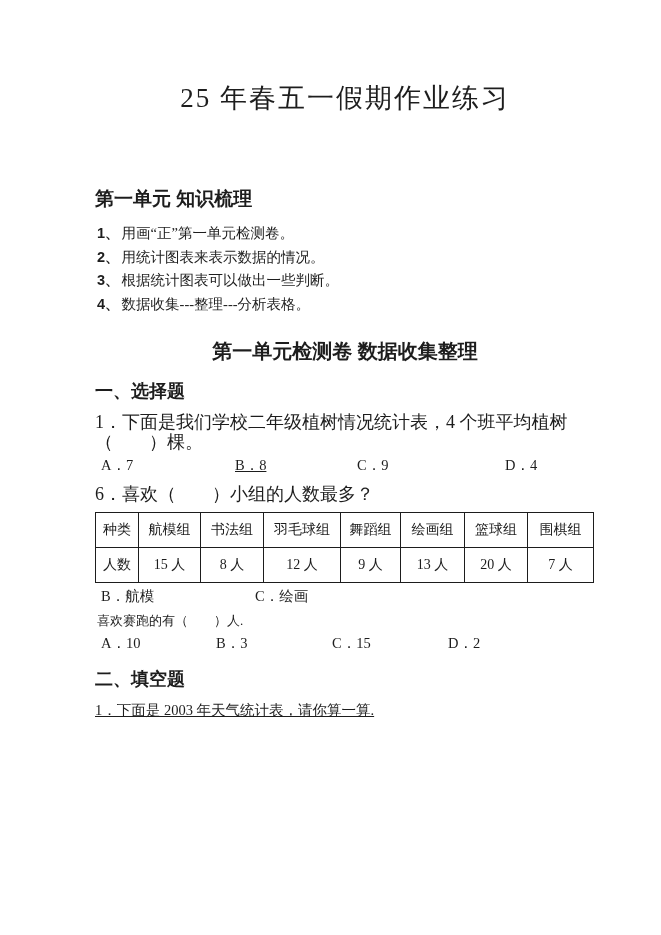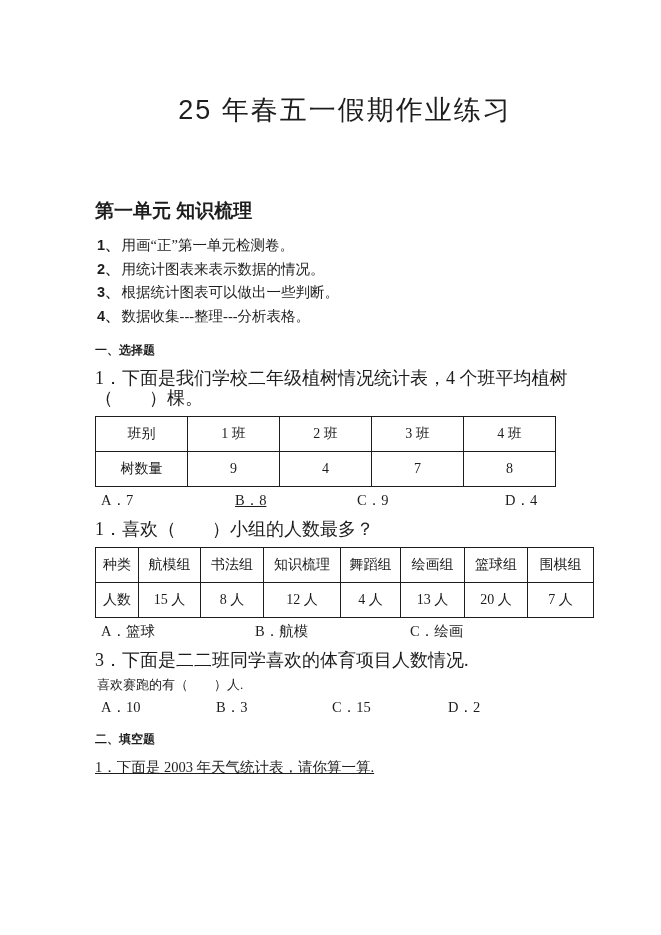--- a/index.html
+++ b/index.html
@@ -18,27 +18,27 @@
     position: relative;
     width: 661px;
     height: 935px;
     background: #ffffff;
   }
   .content {
     margin-left: 95px;
     width: 500px;
   }
   .doc-title {
-    margin: 12px;
+    margin: 0;
     padding-top: 80px;
     text-align: center;
     font-size: 27px;
     font-weight: normal;
     letter-spacing: 2px;
-    font-family: Liberation Sans, sans-serif;
+    font-family: Liberation Serif, serif;
   }
   .k-heading {
     margin: 70px 0 10px 0;
     text-align: left;
     font-family: "Liberation Sans", "DejaVu Sans", sans-serif;
     font-weight: bold;
     font-size: 19px;
   }
   .k-item {
     margin: 0 0 0 2px;
@@ -54,21 +54,21 @@
     margin: 22px 0 0 0;
     text-align: center;
     font-family: "Liberation Sans", "DejaVu Sans", sans-serif;
     font-weight: bold;
     font-size: 20px;
   }
   .part-heading {
     margin: 14px 0 0 0;
     font-family: "Liberation Sans", "DejaVu Sans", sans-serif;
     font-weight: bold;
-    font-size: 12px;
+    font-size: 18px;
   }
   .q-text {
     margin: 9px 0 0 0;
     font-size: 18px;
     line-height: 20px;
   }
   table {
     border-collapse: collapse;
     margin: 8px 0 4px 0;
     table-layout: fixed;
@@ -114,102 +114,76 @@
 
     <h1 class="doc-title">25 年春五一假期作业练习</h1>
 
     <h2 class="k-heading">第一单元 知识梳理</h2>
 
     <p class="k-item"><span class="k-num">1、</span><span>用画“正”第一单元检测卷。</span></p>
     <p class="k-item"><span class="k-num">2、</span><span>用统计图表来表示数据的情况。</span></p>
     <p class="k-item"><span class="k-num">3、</span><span>根据统计图表可以做出一些判断。</span></p>
     <p class="k-item"><span class="k-num">4、</span><span>数据收集---整理---分析表格。</span></p>
 
+    <h2 class="quiz-heading">第一单元检测卷 数据收集整理</h2>
 
     <h3 class="part-heading">一、选择题</h3>
 
     <p class="q-text">1．下面是我们学校二年级植树情况统计表，4 个班平均植树（　　）棵。</p>
 
-    <table>
-      <colgroup>
-        <col style="width:92px">
-          <col style="width:92px">
-          <col style="width:92px">
-          <col style="width:92px">
-          <col style="width:92px">
-      </colgroup>
-      <tbody>
-          <tr>
-        <td>班别</td>
-        <td>1 班</td>
-        <td>2 班</td>
-        <td>3 班</td>
-        <td>4 班</td>
-      </tr>
-      <tr>
-        <td>树数量</td>
-        <td>9</td>
-        <td>4</td>
-        <td>7</td>
-        <td>8</td>
-      </tr>
-    </tbody>
-      </table>
 
     <div class="opts opts-q1">
       <span>A．7</span>
       <span>B．8</span>
       <span>C．9</span>
       <span>D．4</span>
     </div>
 
-    <p class="q-text">1．喜欢（　　）小组的人数最多？</p>
+    <p class="q-text">6．喜欢（　　）小组的人数最多？</p>
 
     <table>
       <colgroup>
         <col style="width:43px">
           <col style="width:62px">
           <col style="width:63px">
           <col style="width:77px">
           <col style="width:60px">
           <col style="width:64px">
           <col style="width:63px">
           <col style="width:66px">
       </colgroup>
       <tbody>
           <tr>
         <td>种类</td>
         <td>航模组</td>
         <td>书法组</td>
-        <td>知识梳理</td>
+        <td>羽毛球组</td>
         <td>舞蹈组</td>
         <td>绘画组</td>
         <td>篮球组</td>
         <td>围棋组</td>
       </tr>
       <tr>
         <td>人数</td>
         <td>15 人</td>
         <td>8 人</td>
         <td>12 人</td>
-        <td>4 人</td>
+        <td>9 人</td>
         <td>13 人</td>
         <td>20 人</td>
         <td>7 人</td>
       </tr>
     </tbody>
       </table>
 
     <div class="opts opts-q2">
-      <span>A．篮球</span>
       <span>B．航模</span>
       <span>C．绘画</span>
     </div>
 
-    <p class="q-text">3．下面是二二班同学喜欢的体育项目人数情况.</p>
 
 
     <p class="note-text">喜欢赛跑的有（　　）人.</p>
 
     <div class="opts opts-q3">
       <span>A．10</span>
       <span>B．3</span>
       <span>C．15</span>
       <span>D．2</span>
     </div>

